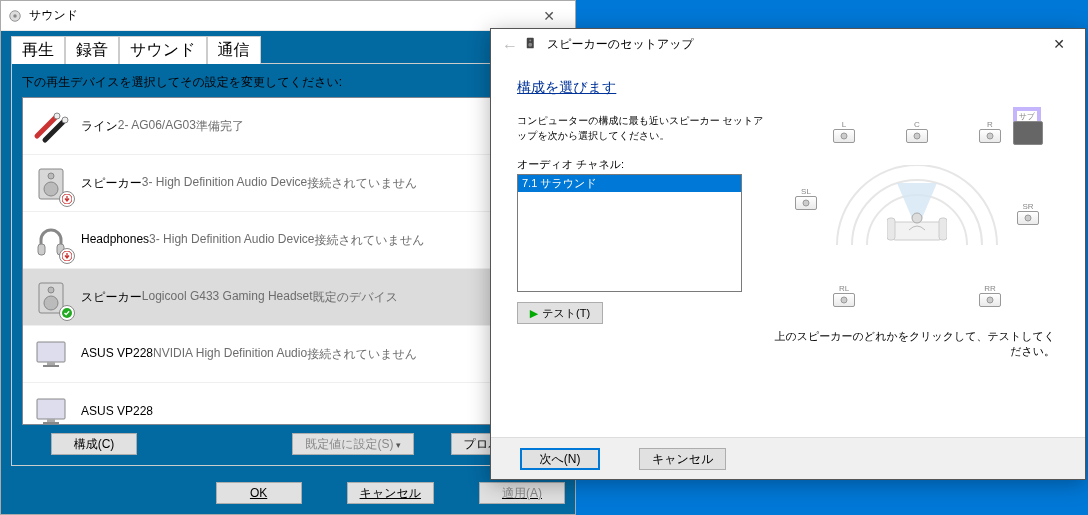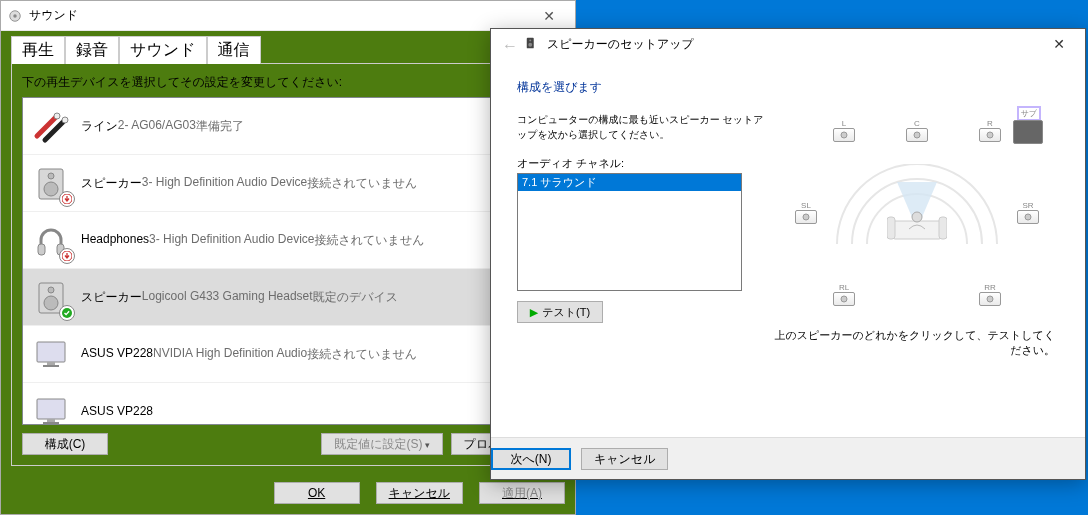--- a/index.html
+++ b/index.html
@@ -1,18 +1,18 @@
 <!DOCTYPE html>
 <html><head>
 <meta charset="utf-8">
 <style>
   * { box-sizing: border-box; font-family: "Yu Gothic UI", "Meiryo", sans-serif; }
   body { margin:0; padding:0; width:1088px; height:515px; background:#0078d7; overflow:hidden; display:flex; }
   
-  .sound-window { width:576px; height:515px; background:#4d7c0f; border:1px solid #aaa; display:flex; flex-direction:column; }
+  .sound-window { width:576px; height:515px; background:#0369a1; border:1px solid #aaa; display:flex; flex-direction:column; }
   .titlebar { height:30px; display:flex; align-items:center; padding:0 6px; background:#fff; border-bottom:1px solid #e8e8e8;}
   .titlebar .ico { width:16px; height:16px; margin-right:6px; display:flex; align-items:center; justify-content:center;}
   .titlebar .ttl { font-size:12px; }
   .titlebar .sp { flex:1; }
   .titlebar .x { width:40px; height:28px; display:flex; align-items:center; justify-content:center; font-size:14px; color:#555;}
   .tabs-row { display:flex; align-items:flex-end; height:24px; margin:8px 10px 0 10px; font-size:16px;}
   .tab { padding:3px 10px 3px 10px; border:1px solid #ccc; border-bottom:none; margin-right:0px; background:#fff; position:relative; top:1px;}
   .tab.inactive { background:#fff; color:#000; }
   .tab.active { background:#fff; z-index:2;}
   .tab-body { border:1px solid #ccc; margin:0 10px 8px 10px; padding:10px 10px 10px 10px; flex:1; display:flex; flex-direction:column; min-height:0;}
@@ -25,50 +25,50 @@
   .badge { position:absolute; right:-2px; bottom:-2px; width:16px; height:16px; border-radius:50%; background:#fff; border:1px solid #888; display:flex; align-items:center; justify-content:center;}
   .badge.red svg { }
   .badge.green svg { }
   .dev-text { display:flex; flex-direction:row; font-size:12px; flex:1;}
   .dev-text .l1 { color:#000;}
   .dev-text .l2 { color:#6d6d6d;}
   .dev-text .l3 { color:#6d6d6d;}
   .level-bars { width:22px; height:36px; margin-right:4px; display:flex; flex-direction:column-reverse; justify-content:flex-start;}
   .level-bars div { height:2px; margin-top:1px; background:#cfe8cf;}
   .below-row { display:flex; justify-content:space-between; margin-top:8px;}
-  .btn { font-size:12px; padding:2px 12px; min-width:86px; background:#e1e1e1; border:1px solid #adadad; text-align:center; height:22px; line-height:16px;}
+  .btn { font-size:12px; padding:2px 12px; min-width:86px; background:#e1e1e1; border:1px solid #adadad; text-align:center; height:22px; line-height:16px;margin-left:29px;}
   .btn.disabled { color:#888; }
   .btn.dd::after { content:" ▾"; font-size:9px; color:#555;}
   .footer-row { display:flex; justify-content:flex-end; gap:16px; padding:8px 10px 10px 0;text-decoration:underline;}
   
   .wizard-window { position:absolute; left:490px; top:28px; width:596px; height:452px; background:#fff; border:1px solid #555; box-shadow:0 4px 20px rgba(0,0,0,.3);}
   .wiz-titlebar { height:30px; display:flex; align-items:center; background:#fff; padding:0 4px;}
   .wiz-back { width:30px; height:28px; display:flex; align-items:center; justify-content:center; color:#bbb; font-size:16px;}
   .wiz-ico { width:16px; height:16px; margin-right:6px;}
   .wiz-title { font-size:12px;}
   .wiz-sp { flex:1;}
   .wiz-x { width:44px; height:28px; display:flex; align-items:center; justify-content:center; font-size:14px; color:#333;}
   .wiz-body { padding:6px 26px 0 26px;}
-  .wiz-head { color:#003399; font-size:12px; margin-top:14px; margin-bottom:16px;}
+  .wiz-head { color:#003399; font-size:14px; margin-top:14px; margin-bottom:16px;text-decoration:underline;}
   .wiz-row { display:flex;}
   .wiz-left { width:250px;}
   .wiz-desc { font-size:10px; color:#000; line-height:1.5; margin-bottom:14px;}
   .wiz-label { font-size:11px; margin-bottom:2px;}
   .channel-list { width:225px; height:118px; border:1px solid #7a7a7a; font-size:11px; background:#fff;}
   .channel-list .opt { padding:1px 4px;}
   .channel-list .opt.sel { background:#0078d7; color:#fff;}
   .test-btn { margin-top:10px; width:86px; height:22px; border:1px solid #adadad; background:#e1e1e1; font-size:11px; display:flex; align-items:center; justify-content:center;}
   .test-btn .tri { color:#0a0; margin-right:4px;}
   .wiz-right { flex:1; position:relative;}
   .speaker-diagram { position:relative; width:260px; height:210px; margin-left:20px;}
   .spk { position:absolute; width:26px; height:22px; display:flex; flex-direction:column; align-items:center;}
   .spk-box { width:22px; height:16px; border:1px solid #999; border-radius:2px; background:linear-gradient(#fff,#eaeaea); display:flex; align-items:center; justify-content:center;}
   .spk-lbl { font-size:8px; color:#888; text-align:center; line-height:1;}
   .sub-box { position:absolute; width:30px; height:24px; border:1px solid #888; background:#666; border-radius:2px;}
-  .sub-lbl { position:absolute; font-size:8px; color:#888; border:2px solid #c4b5fd; padding:0 2px; background:#fff;}
+  .sub-lbl { position:absolute; font-size:8px; color:#888; border:4px solid #c4b5fd; padding:0 2px; background:#fff;}
   .arcs { position:absolute; left:50%; top:52px; transform:translateX(-50%);}
   .sofa { position:absolute; left:50%; top:95px; transform:translateX(-50%);}
   .wiz-hint { font-size:11px; text-align:right; margin-top:6px; padding-right:4px;}
   .wiz-footer { position:absolute; bottom:0; left:0; right:0; border-top:1px solid #ddd; background:#f0f0f0; height:42px; display:flex; align-items:center; gap:10px; padding-right:14px;}
   .wiz-footer .btn { min-width:80px;}
   .wiz-footer .btn.primary { border:1px solid #0078d7; box-shadow:inset 0 0 0 1px #0078d7;}
 </style>
 </head>
 <body>
 
@@ -309,21 +309,21 @@
               </div>
             </div>
 
           <svg class="arcs" width="190" height="90">
             <path d="M15 80 A80 80 0 0 1 175 80" stroke="#e6e6e6" stroke-width="2" fill="none"></path>
             <path d="M30 80 A65 65 0 0 1 160 80" stroke="#e6e6e6" stroke-width="2" fill="none"></path>
             <path d="M45 80 A50 50 0 0 1 145 80" stroke="#e6e6e6" stroke-width="2" fill="none"></path>
             <path d="M75 18 L95 65 L115 18 Z" fill="#d4e6f4" opacity=".8"></path>
           </svg>
 
-          <div class="spk" style="left:6px; top:90px;">
+          <div class="spk" style="left:6px; top:75px;">
               <div class="spk-lbl">SL</div>
               <div class="spk-box">
                 <svg width="12" height="10">
                   <circle cx="6" cy="5" r="3" fill="#ccc" stroke="#999"></circle>
                 </svg>
               </div>
             </div>
           <div class="spk" style="left:228px; top:90px;">
               <div class="spk-lbl">SR</div>
               <div class="spk-box">

